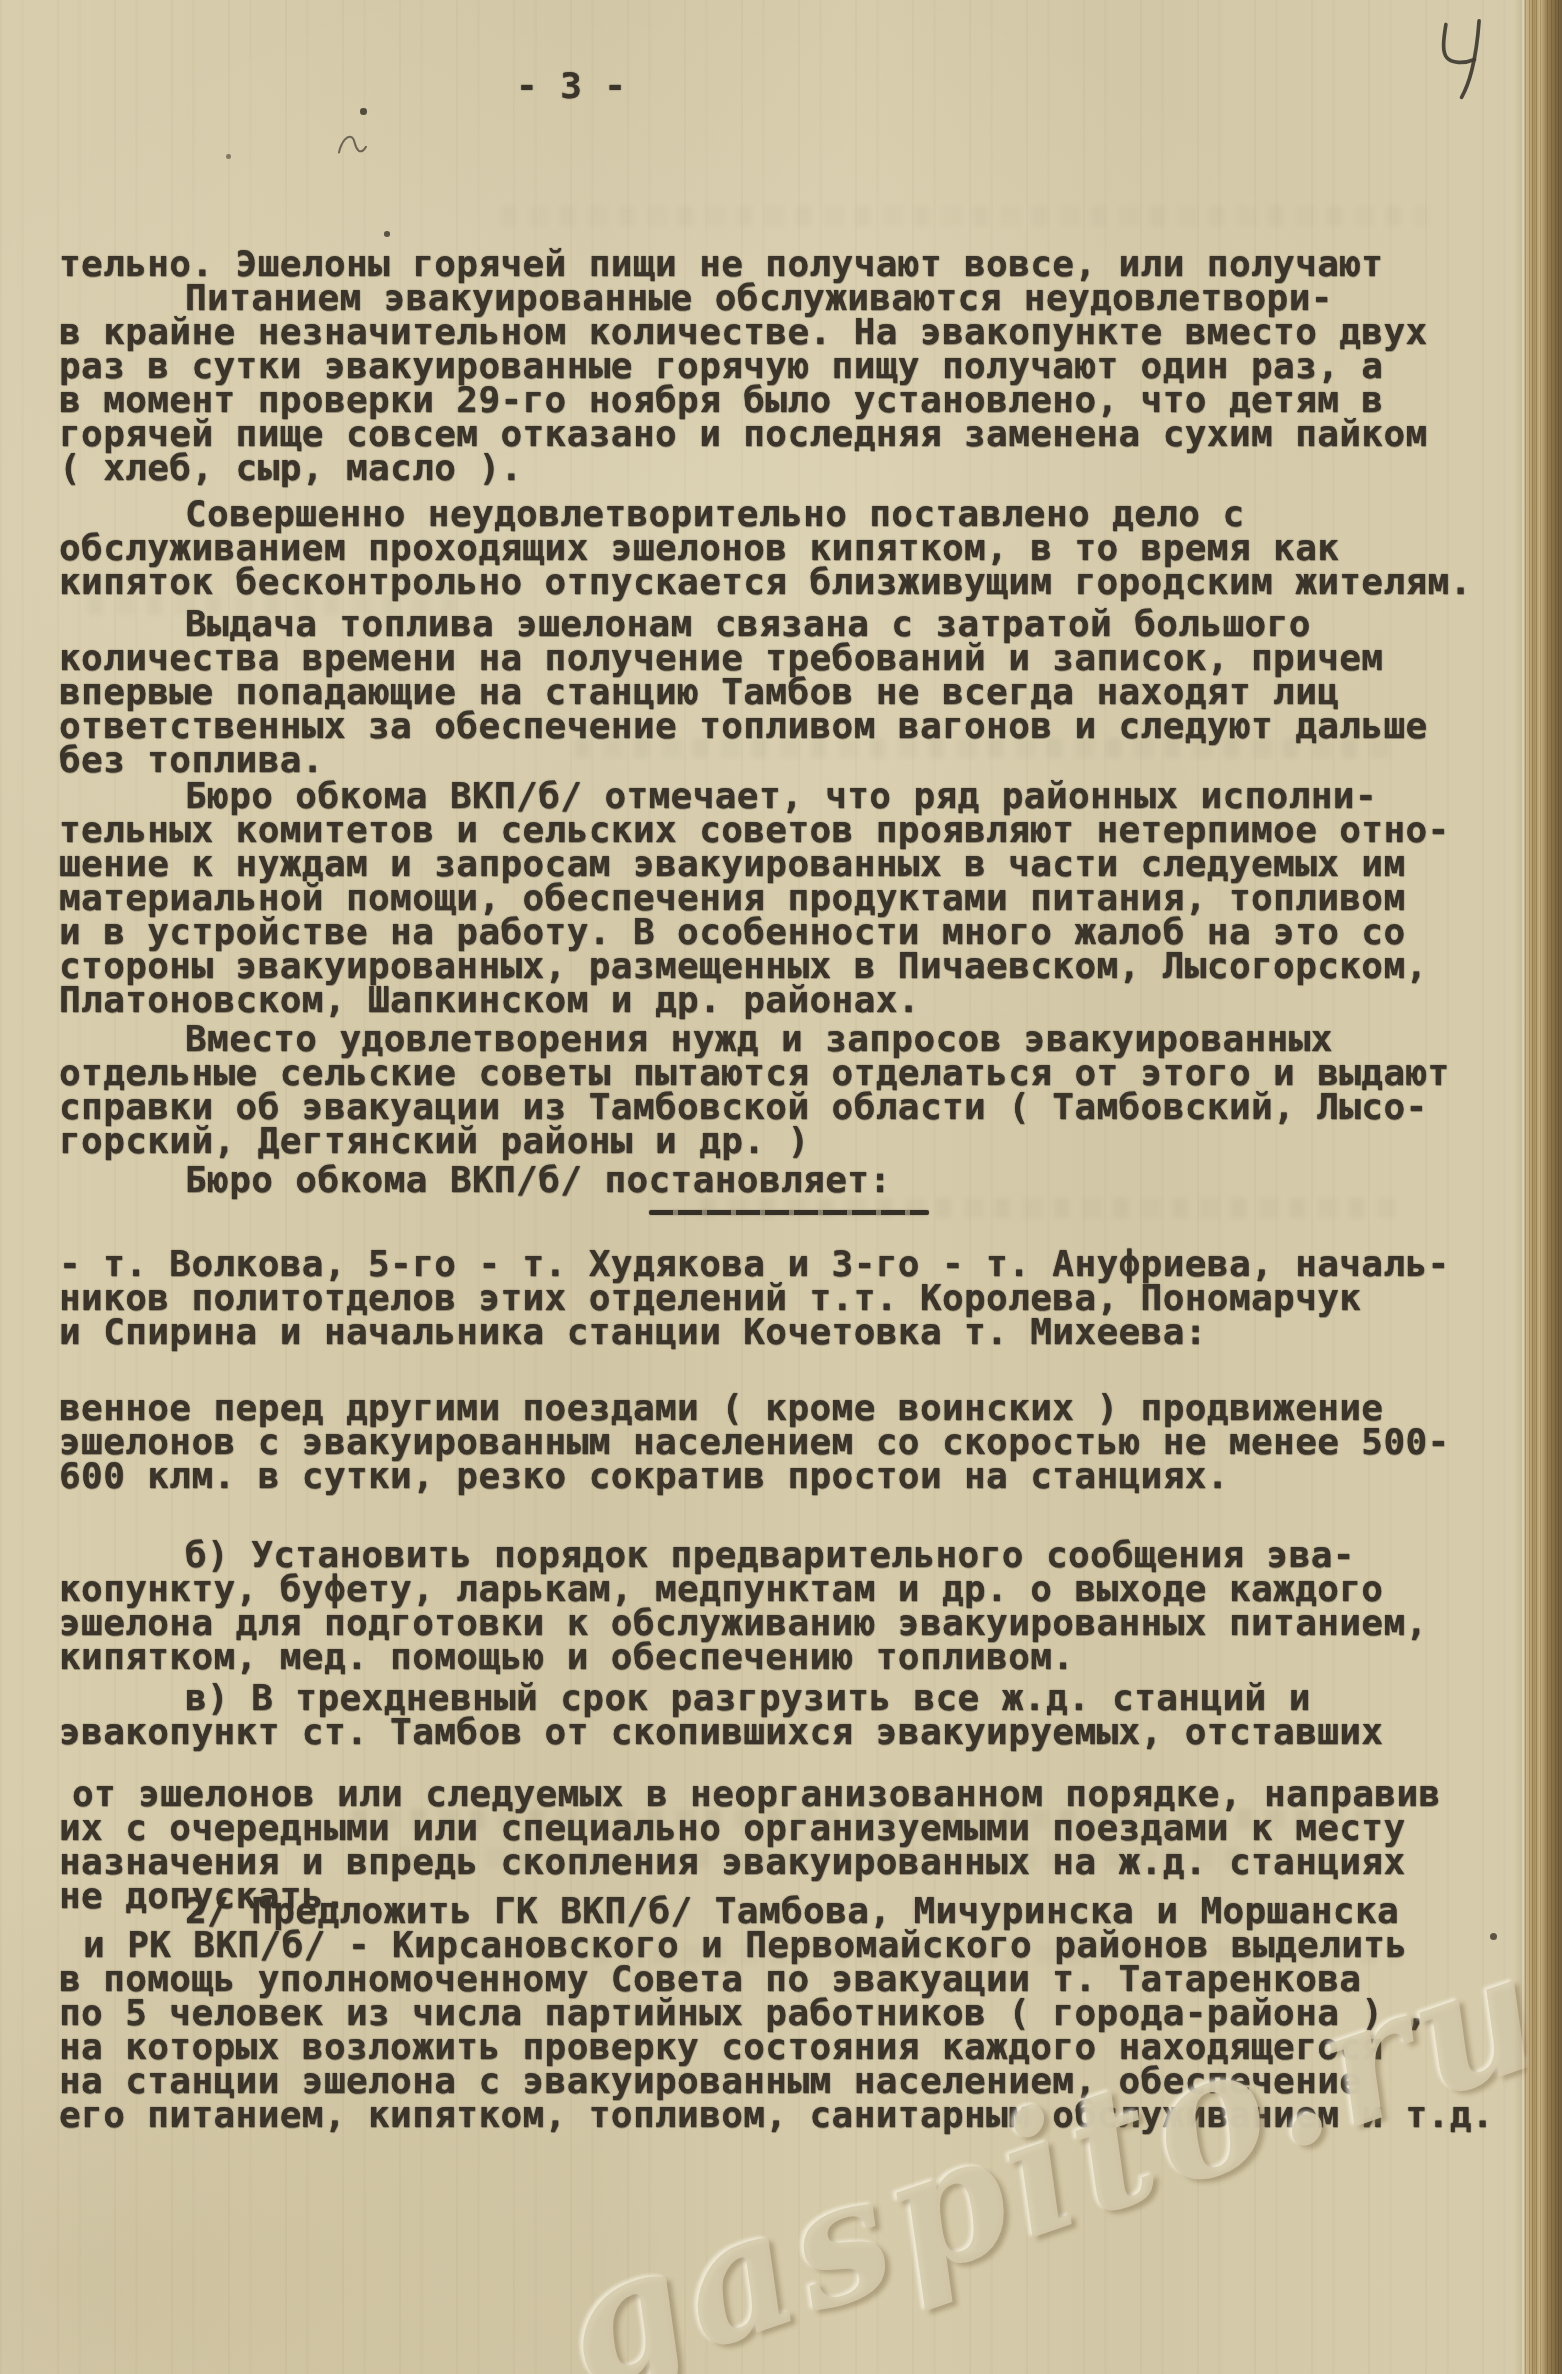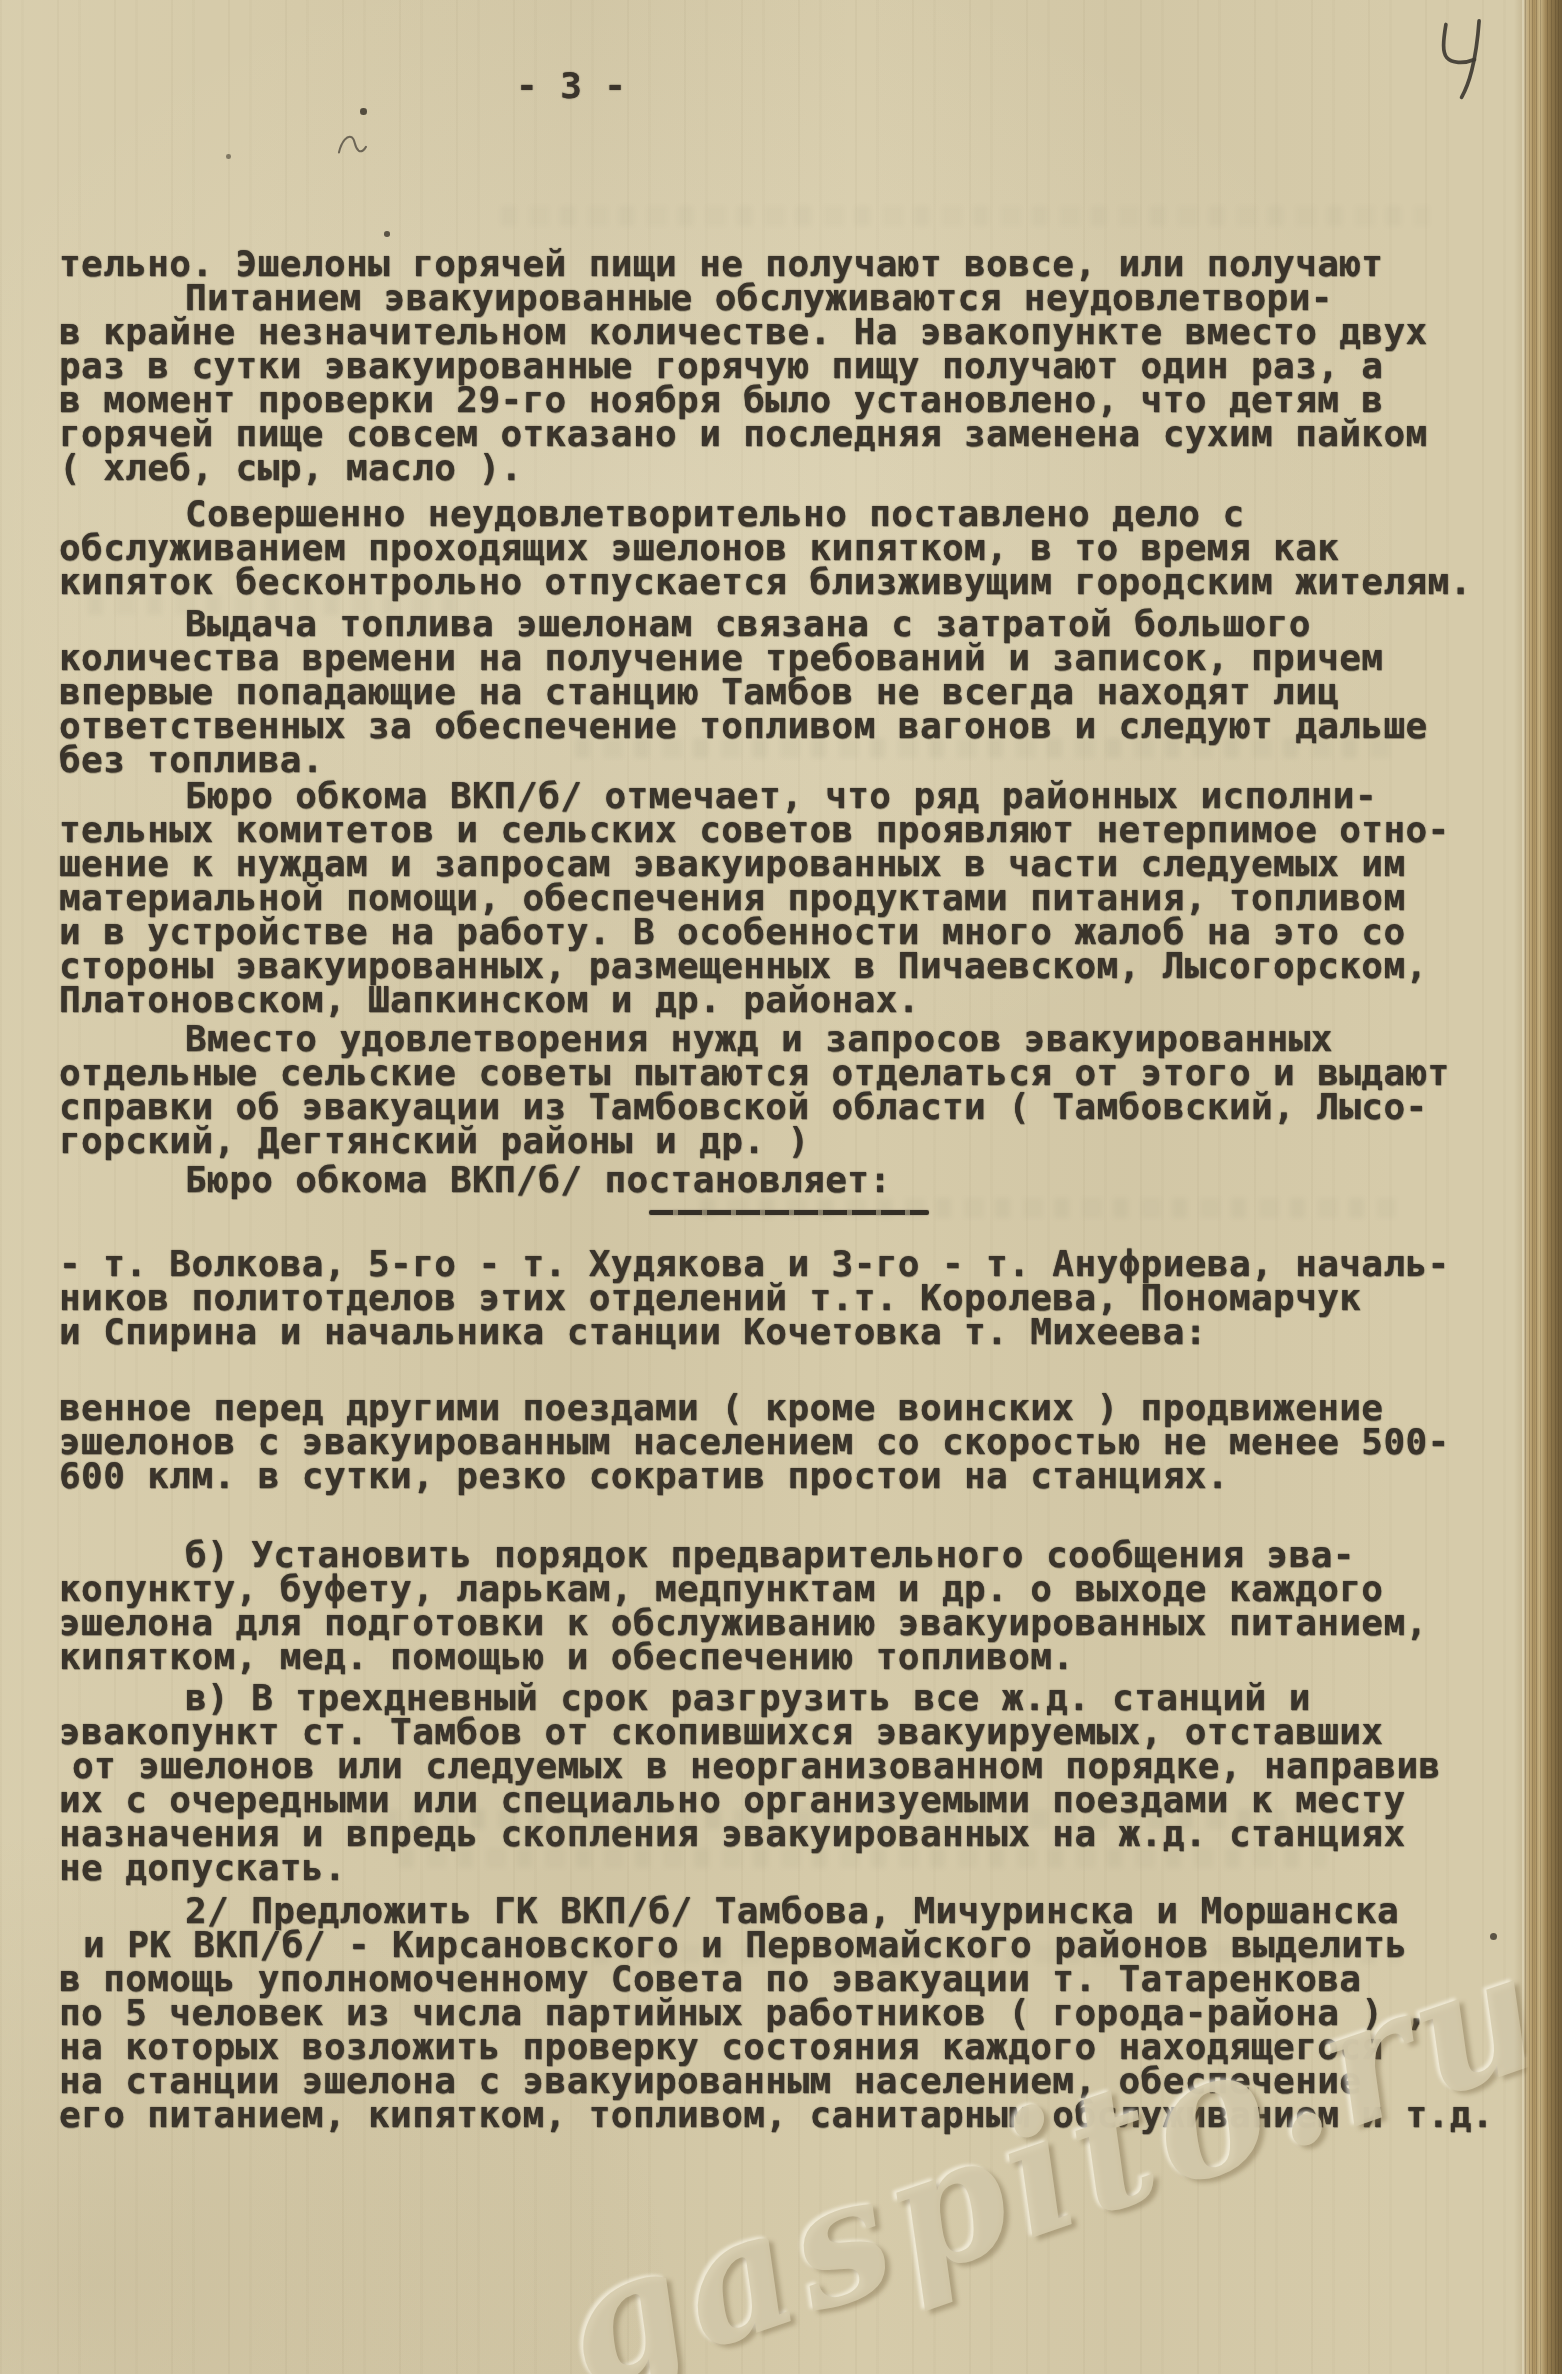--- a/index.html
+++ b/index.html
@@ -27,21 +27,21 @@
   }
   .para {
     position: absolute; left: 59px; width: 1443px;
     font: 700 36px/34px "DejaVu Sans Mono", monospace;
     letter-spacing: 0.4px;
     color: #3a342b;
     text-shadow: 0 0 1.3px rgba(52,46,36,0.85), 0.5px 0.5px 0 rgba(52,46,36,0.30);
   }
   .ln  { white-space: pre; }
   .ind { padding-left: 126px; }
-  .ps1 { padding-left: 13px; }
+  .ps1 { padding-left: 13px; margin-top: 28px; }
   .ps2 { padding-left: 24px; }
   .sep {
     position: absolute; left: 649px; top: 1210px; width: 280px; height: 4.6px;
     background: repeating-linear-gradient(90deg, #332e26 0 24px, rgba(51,46,38,0.45) 24px 29px);
     border-radius: 1.9px;
     box-shadow: 0 0 1.4px rgba(51,46,38,0.6);
   }
   .sheetnum { position: absolute; left: 1433px; top: 16.7px; width: 59px; height: 85px; }
   .penmark  { position: absolute; left: 336px; top: 130px; width: 32px; height: 28px; opacity: 0.75; }
   .dot { position: absolute; border-radius: 50%; background: #3c362c; }

